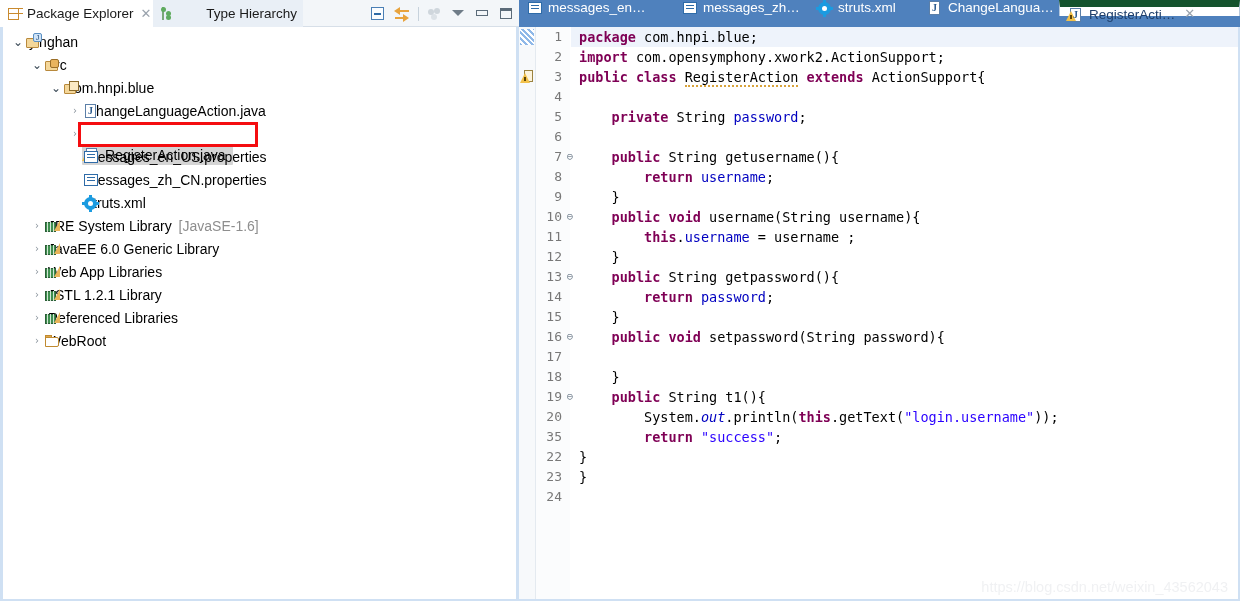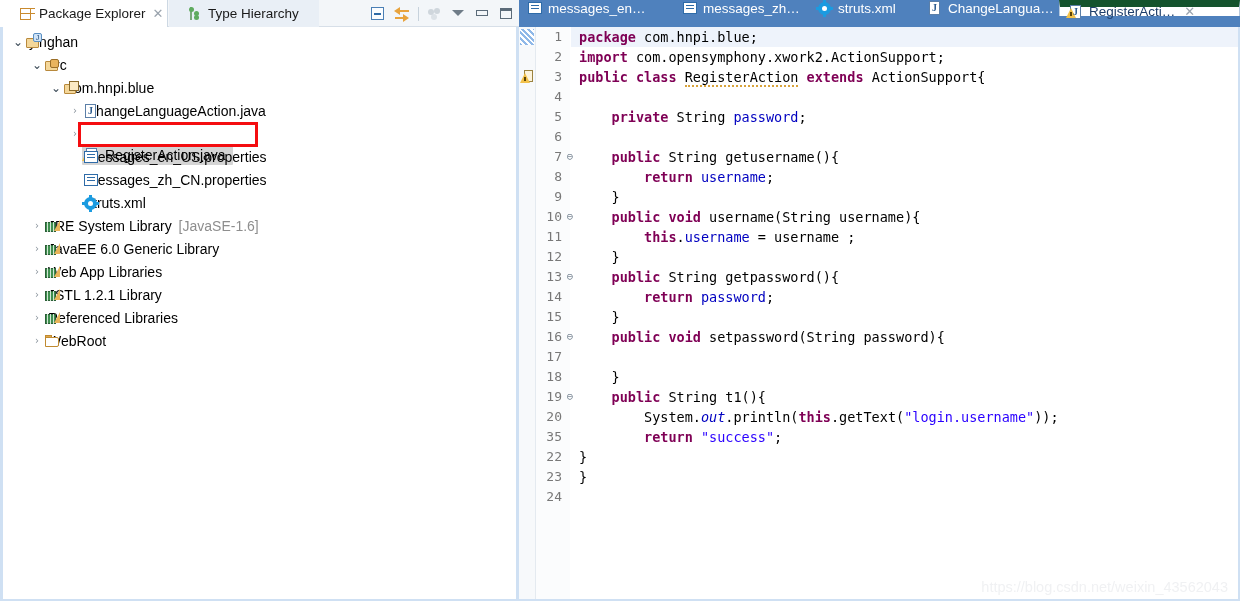--- a/index.html
+++ b/index.html
@@ -31,30 +31,31 @@
     border-bottom: 1px solid #d7dfe8;
     box-sizing: border-box;
   }
   .vtab {
     position: absolute;
     top: 0; height: 27px;
     display: flex; align-items: center;
     font-size: 13.5px;
     color: #1a1a1a;
     box-sizing: border-box;
-    padding: 0 18px;
+    padding: 0 6px;
   }
   .vtab.active {
     left: 0; width: 168px;
     background: #ffffff;
     border-right: 1px solid #cdd8e3;
   }
   .vtab.inactive {
-    left: 169px; width: 150px;
+    left: 153px; width: 150px;
     background: #e9eff6;
+    justify-content: space-between;
   }
   .vtab .tab-ico { width: 17px; height: 16px; position: relative; margin-right: 4px; flex: none; }
   .vtab .tab-label { white-space: nowrap; }
   .vtab .tab-x {
     margin-left: 7px; color: #9aa3ad; font-size: 13px; line-height: 1;
     font-family: "DejaVu Sans", sans-serif;
   }
 
   
   .ico-pkgexp::before {
@@ -290,21 +291,21 @@
     background: #ffffff;
   }
   .editor-tabbar {
     position: absolute;
     left: 0; top: 0; width: 721px; height: 27px;
     background: #4f81bd;
     box-sizing: border-box;
   }
   .etab {
     position: absolute; top: 0; height: 16px;
-    display: flex; align-items: center;
+    display: flex; 
     padding: 0 9px 0 7px;
     font-size: 13.5px;
     color: #ffffff;
     white-space: nowrap;
     box-sizing: border-box;
   }
   .etab .etab-ico { width: 17px; height: 16px; position: relative; margin-right: 5px; flex: none; }
   .etab.active {
     background: #ffffff;
     color: #1f3f6b;

